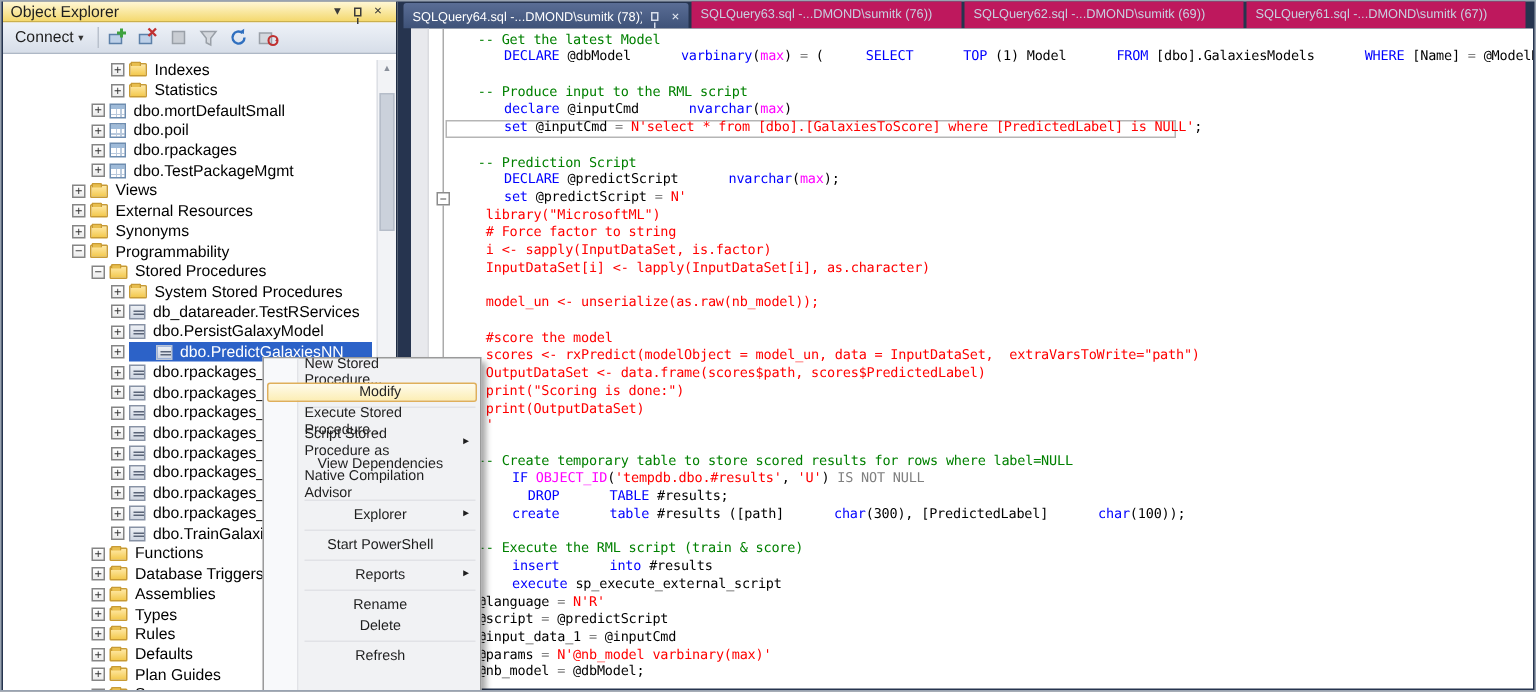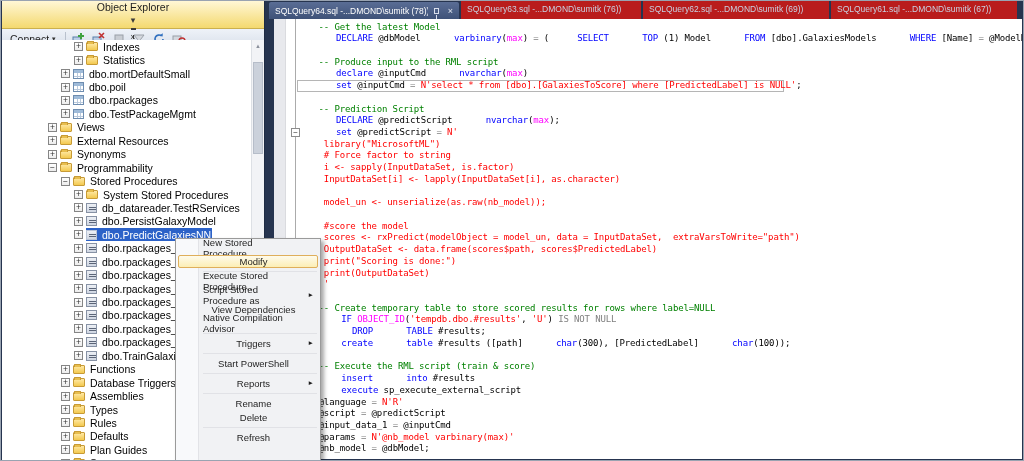--- a/index.html
+++ b/index.html
@@ -3,22 +3,22 @@
 <meta charset="utf-8">
 <style>
   html,body{margin:0;padding:0;background:#d0d0d0;}
   *{box-sizing:border-box;}
   .screen{position:relative;width:1024px;height:461px;margin:0 auto;background:#26344F;
     border:1px solid #99A3B1;overflow:hidden;font-family:"Liberation Sans",sans-serif;}
 
   
   .oe-panel{position:absolute;left:1px;top:0;width:263px;height:459px;background:#fff;
     border-right:1px solid #1F2C44;}
-  .oe-title{height:28px;background:linear-gradient(#FFF7D6,#F4D96F);border-bottom:1px solid #CBB04E;
-    display:flex;align-items:center;padding:0 5px;font-size:10.5px;color:#1e1e1e;flex-direction:column;}
+  .oe-title{height:14px;background:linear-gradient(#FFF7D6,#F4D96F);border-bottom:1px solid #CBB04E;
+    display:flex;align-items:center;padding:0 5px;font-size:10.5px;color:#1e1e1e;}
   .oe-title .spacer{flex:1;}
   .oe-title .tbtn{width:14px;text-align:center;font-size:9px;color:#3a3a3a;line-height:15px;cursor:default;}
   .pin-glyph{display:inline-block;width:5px;height:6px;border:1px solid #3a3a3a;position:relative;margin:0 4px;}
   .pin-glyph::after{content:'';position:absolute;left:1px;top:6px;width:1px;height:4px;background:#3a3a3a;}
   .oe-toolbar{height:21px;background:linear-gradient(#EEF2F8,#D7DEE9);border-bottom:1px solid #AEB8C6;
     display:flex;align-items:center;padding:0 4px;font-size:10.5px;color:#1e1e1e;gap:3px;}
   .connect-btn{display:flex;align-items:center;gap:3px;padding:1px 3px;border:1px solid transparent;text-align:right;}
   .caret{font-size:7px;color:#333;}
   .tb-sep{width:1px;height:14px;background:#B9C1CD;margin:0 2px;}
   .tb-icon{width:17px;height:16px;display:flex;align-items:center;justify-content:center;}
@@ -34,35 +34,35 @@
   .ico-folder{width:12px;height:9px;background:linear-gradient(#FFE9A6,#F3C94F);border:1px solid #C89B35;border-radius:1px;}
   .ico-folder::before{content:'';position:absolute;left:0;top:-2px;width:5px;height:2px;background:#E8BE4E;
     border:1px solid #C89B35;border-bottom:none;border-radius:1px 1px 0 0;}
   .ico-table{width:11px;height:10px;background:#fff;border:1px solid #6E8DB0;
     background-image:linear-gradient(#9FBBD9 0 3px,transparent 3px),
       linear-gradient(90deg,transparent 0 3px,#B9C9DC 3px 4px,transparent 4px 6px,#B9C9DC 6px 7px,transparent 7px),
       linear-gradient(transparent 0 6px,#B9C9DC 6px 7px,transparent 7px);}
   .ico-sproc{width:11px;height:10px;background:linear-gradient(#EDF0F5,#CFD6E2);border:1px solid #8792A5;}
   .ico-sproc::before{content:'';position:absolute;left:2px;top:3px;width:7px;height:1px;background:#5B6activity578;
     background:#5B6578;box-shadow:0 2px 0 #5B6578;}
-  .sel-wrap{display:flex;align-items:center;background:#2C62C8;color:#fff;padding:0 0;height:13px;}
+  .sel-wrap{display:flex;align-items:center;background:#2C62C8;color:#fff;padding:0 18px;height:13px;}
   .sel-wrap .ico-sproc{border-color:#B9C4D6;}
   .tree-label{padding:0 1px;}
 
   
   .oe-scroll{position:absolute;top:39px;right:0;width:13px;bottom:0;background:#F2F3F6;border-left:1px solid #DDE0E5;}
   .sb-arrow{height:12px;text-align:center;font-size:6px;color:#8A909B;line-height:12px;}
   .sb-arrow.down{position:absolute;bottom:0;left:0;right:0;}
   .sb-thumb{position:absolute;left:1px;right:1px;top:22px;height:92px;background:#CBD1DB;border:1px solid #B6BDC9;}
 
   
   .tabbar{position:absolute;left:264px;top:0;right:1px;height:18px;display:flex;align-items:flex-end;
     padding-left:4px;gap:2px;overflow:hidden;}
   .tab{height:20px;margin-bottom:0;display:flex;align-items:center;padding:0 6px;font-size:8.5px;
-    color:#C8D0E1;background:#b91c1c;border-radius:2px 2px 0 0;white-space:nowrap;overflow:hidden;}
+    color:#C8D0E1;background:#be185d;border-radius:2px 2px 0 0;white-space:nowrap;overflow:hidden;}
   .tab.active{height:17px;background:linear-gradient(#5A6D95,#3E5278);color:#FFFFFF;}
   .tab .tab-label{overflow:hidden;text-overflow:clip;flex:1;}
   .tab .pin-glyph{border-color:#D9DFEC;margin-left:6px;}
   .tab .pin-glyph::after{background:#D9DFEC;}
   .tab .close-icon{margin-left:5px;font-size:9px;color:#E2E7F1;line-height:10px;}
 
   
   .editor{position:absolute;left:273px;top:18px;right:1px;bottom:1px;background:#fff;overflow:hidden;}
   .ed-margin{position:absolute;left:0;top:0;bottom:0;width:12px;background:#E8E9ED;border-right:1px solid #DADBDF;}
   .fold-line{position:absolute;left:21px;top:0;bottom:0;width:1px;background:#ABABAB;}
@@ -394,21 +394,21 @@
         <span class="mi-arrow">►</span>
       </div>
       <div class="menu-item">
         <span class="mi-label">View Dependencies</span>
       </div>
       <div class="menu-item">
         <span class="mi-label">Native Compilation Advisor</span>
       </div>
       <div class="menu-sep"></div>
       <div class="menu-item">
-        <span class="mi-label">Triggers</span>
+        <span class="mi-label">Explorer</span>
         <span class="mi-arrow">►</span>
       </div>
       <div class="menu-sep"></div>
       <div class="menu-item">
         <span class="mi-label">Start PowerShell</span>
       </div>
       <div class="menu-sep"></div>
       <div class="menu-item">
         <span class="mi-label">Reports</span>
         <span class="mi-arrow">►</span>

